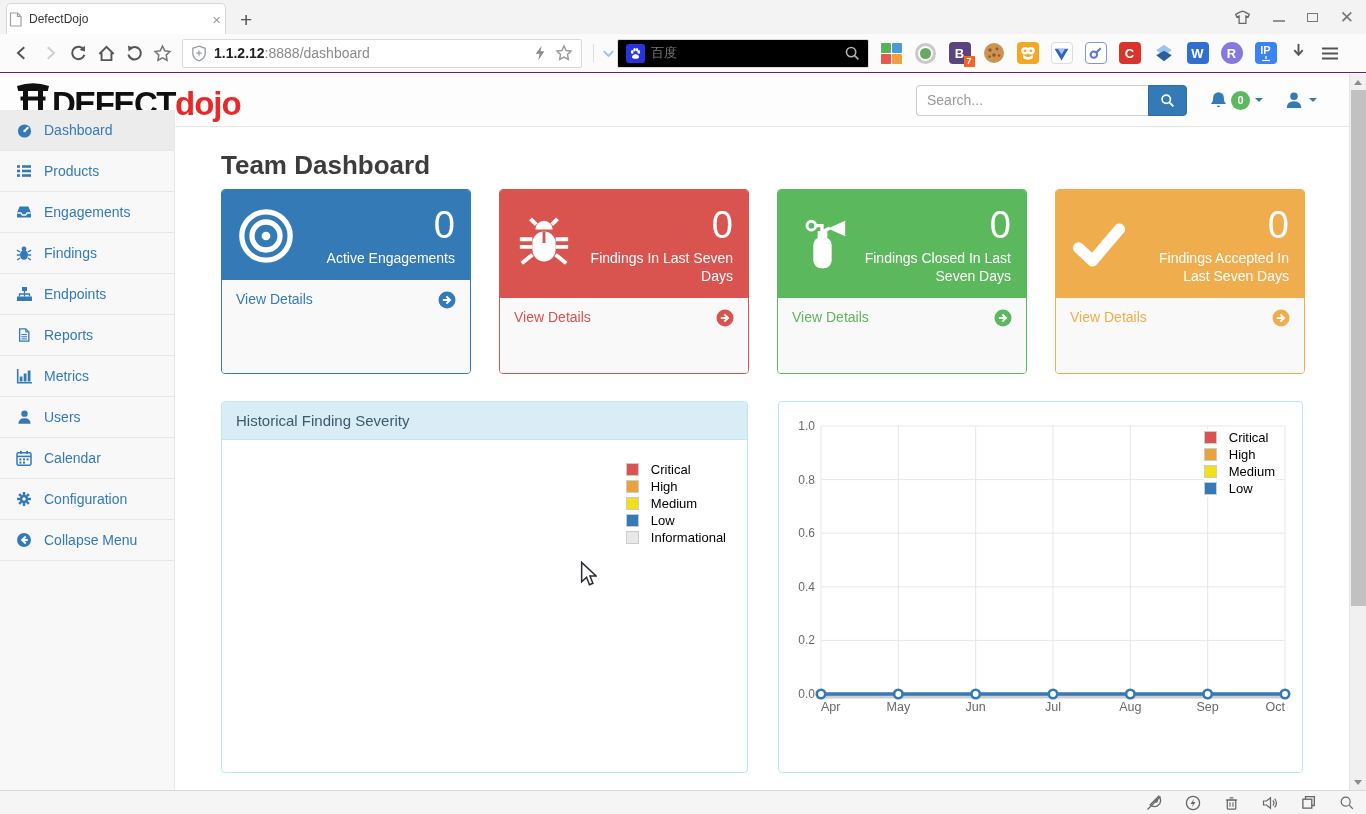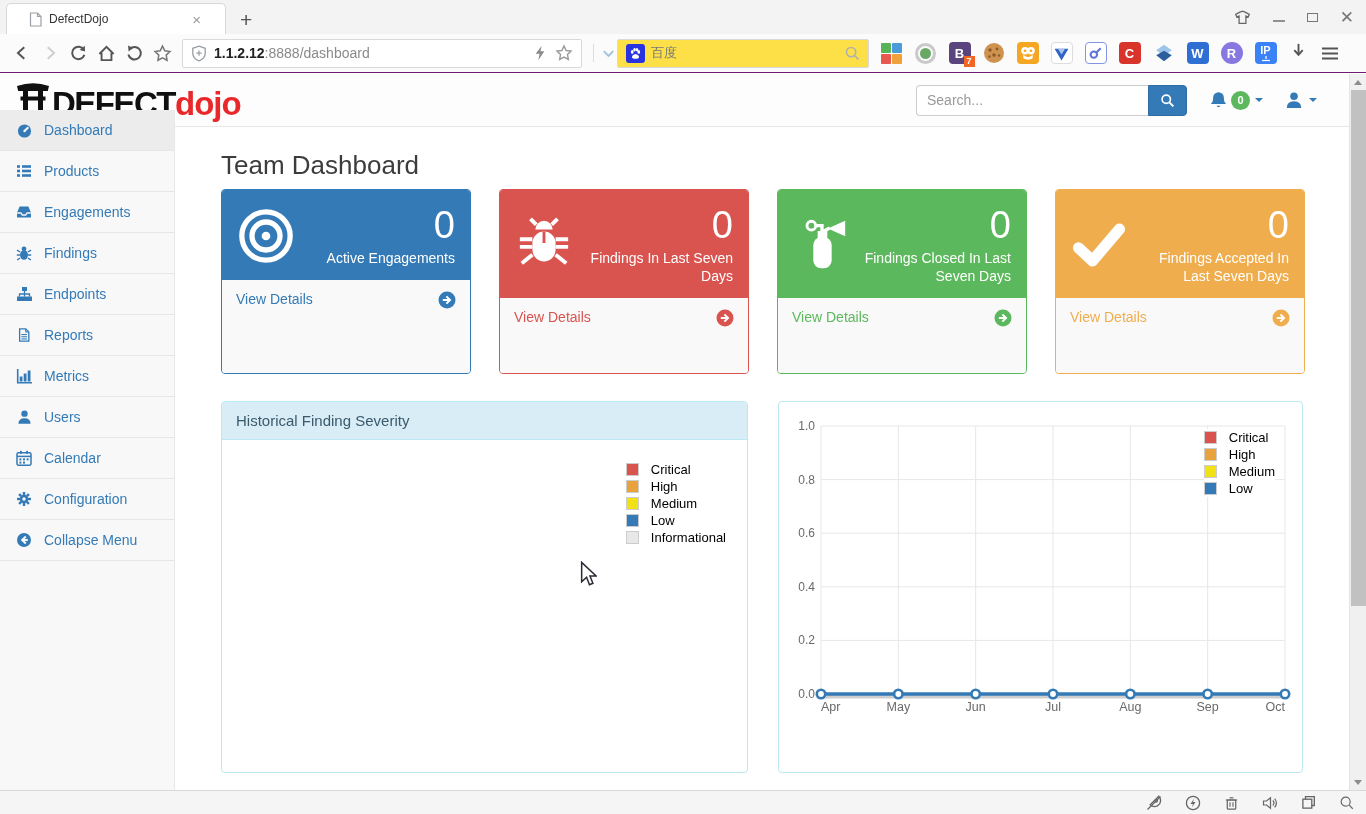--- a/index.html
+++ b/index.html
@@ -1,38 +1,38 @@
 <!DOCTYPE html>
 <html><head>
 <meta charset="utf-8">
 <style>
   * { margin:0; padding:0; box-sizing:border-box; }
   body { font-family:"Liberation Sans", sans-serif; background:#888; }
   .screen { position:relative; width:1366px; height:814px; background:#fff; overflow:hidden; }
 
   
   .tabbar { height:34px; background:#f3f3f3; display:flex; align-items:flex-end; padding-left:6px; position:relative; }
-  .tab { width:220px; height:31px; background:#fff; border:1px solid #d8d8d8; border-bottom:none; border-radius:5px 5px 0 0; display:flex; align-items:center; padding:0 22px; font-size:12px; color:#333; }
+  .tab { width:220px; height:31px; background:#fff; border:1px solid #d8d8d8; border-bottom:none; border-radius:5px 5px 0 0; display:flex; align-items:center; padding:0 2px; font-size:12px; color:#333; }
   .tab-fav { display:flex; margin-right:7px; }
   .tab-title { flex:1; white-space:nowrap; overflow:hidden; }
   .tab-close { color:#9a9a9a; font-size:15px; padding:0 2px; cursor:pointer; }
   .newtab { font-size:21px; color:#555; margin:0 0 4px 14px; line-height:20px; cursor:pointer; }
   .winctl { position:absolute; right:12px; top:7px; display:flex; gap:22px; align-items:center; color:#666; }
   .winctl span { display:flex; align-items:center; cursor:pointer; }
   .winctl .x { font-size:17px; color:#777; }
   .maxbox { width:11px; height:9px; border:1.5px solid #777; display:inline-block; }
 
   .toolbar { height:39px; background:#fbfbfb; border-bottom:1px solid #701a75; display:flex; align-items:center; padding:0 8px; }
   .navbtn { width:28px; height:28px; display:flex; align-items:center; justify-content:center; cursor:pointer; }
   .addrbar { width:400px; height:29px; background:#fff; border:1px solid #d9d9d9; border-radius:2px; display:flex; align-items:center; padding:0 8px; margin:0 6px; font-size:14px; }
   .addr-host { color:#222; font-weight:bold; }
   .addr-path { color:#8a8a8a; }
   .addr-spacer { flex:1; }
   .sep { width:1px; height:18px; background:#ddd; margin:0 5px; }
-  .searchbox { width:252px; height:29px; background:#fde047; border:1px solid #d9d9d9; border-radius:2px; display:flex; align-items:center; padding:0 8px; margin-right:10px; }
+  .searchbox { width:252px; height:29px; background:#000000; border:1px solid #d9d9d9; border-radius:2px; display:flex; align-items:center; padding:0 8px; margin-right:10px; }
   .baidu-logo { width:19px; height:19px; background:#2932e1; border-radius:3px; display:flex; align-items:center; justify-content:center; margin-right:6px; }
   .baidu-ph { color:#777; font-size:13px; flex:1; }
   .extrow { display:flex; align-items:center; gap:9px; }
   .ext { width:25px; height:25px; display:flex; align-items:center; justify-content:center; cursor:pointer; }
   .ext-sq { width:22px; height:22px; border-radius:4px; color:#fff; font-weight:bold; font-size:13px; display:flex; align-items:center; justify-content:center; position:relative; }
   .ext-badge { position:absolute; right:-4px; bottom:-3px; background:#f26522; color:#fff; font-style:normal; font-size:9px; width:11px; height:11px; line-height:11px; text-align:center; font-weight:bold; }
   .ext-grid { display:grid; grid-template-columns:10px 10px; grid-template-rows:10px 10px; gap:1px; }
   .ext-grid span { border-radius:1px; }
   .ext-dot { width:21px; height:21px; border-radius:50%; border:3px solid #c9c9c9; display:flex; align-items:center; justify-content:center; }
   .ext-dot span { width:11px; height:11px; border-radius:50%; background:#69a765; }
@@ -57,21 +57,21 @@
   .badge0 { background:#5cb85c; color:#fff; font-size:11px; font-weight:bold; min-width:19px; height:19px; border-radius:10px; display:flex; align-items:center; justify-content:center; }
   .caret { width:0; height:0; border-left:4px solid transparent; border-right:4px solid transparent; border-top:4px solid #337ab7; display:inline-block; margin-left:2px; }
   .usergrp { display:flex; align-items:center; gap:4px; cursor:pointer; margin-right:6px; }
 
   .sidebar { position:absolute; left:0; top:36px; bottom:0; width:175px; background:#f8f8f8; border-right:1px solid #e7e7e7; }
   .side-item { height:41px; display:flex; align-items:center; padding-left:15px; gap:11px; color:#337ab7; font-size:14px; border-bottom:1px solid #e7e7e7; cursor:pointer; background:#f8f8f8; }
   .side-item.active { background:#ececec; }
   .side-ico { width:18px; display:flex; justify-content:center; align-items:center; }
 
   .content { position:absolute; left:176px; top:53px; right:0; bottom:0; background:#fff; padding-left:45px; overflow:hidden; }
-  .page-title { font-size:26px; font-weight:400; color:#3c3c3c; margin-top:23px; line-height:30px; }
+  .page-title { font-size:26px; font-weight:700; color:#3c3c3c; margin-top:23px; line-height:30px; }
 
   .cards-row { display:flex; gap:28px; margin-top:9px; }
   .stat-card { width:250px; height:185px; border:1px solid; border-radius:4px; overflow:hidden; display:flex; flex-direction:column; background:#f9f9f9; }
   .stat-head { color:#fff; padding:15px 15px 13px 15px; display:flex; align-items:center; }
   .stat-ico { width:62px; display:flex; align-items:center; }
   .stat-meta { flex:1; text-align:right; }
   .stat-value { font-size:38px; line-height:40px; }
   .stat-label { font-size:14px; line-height:1.3; margin-top:4px; }
   .stat-foot { flex:1; padding:11px 14px; display:flex; justify-content:space-between; align-items:flex-start; font-size:14px; cursor:pointer; background:#f9f9f9; }
 

